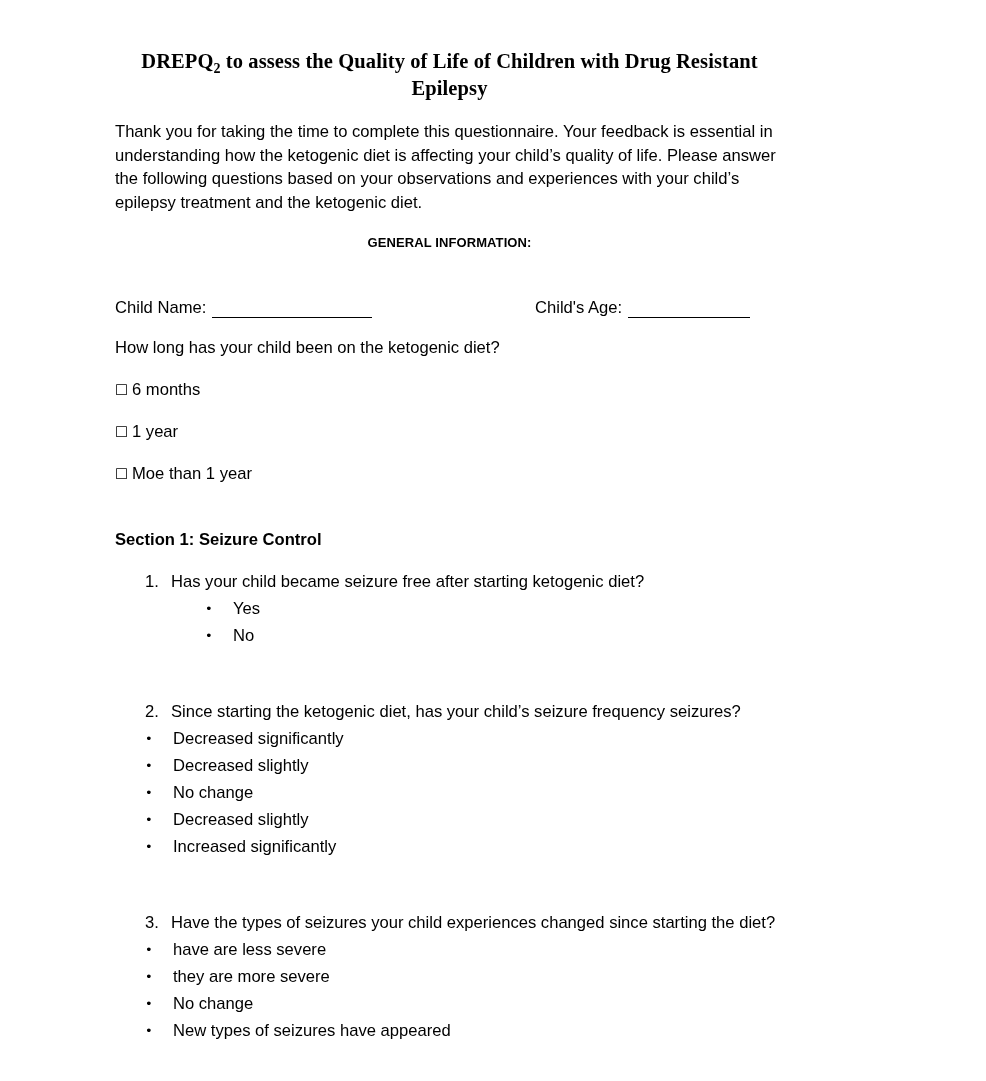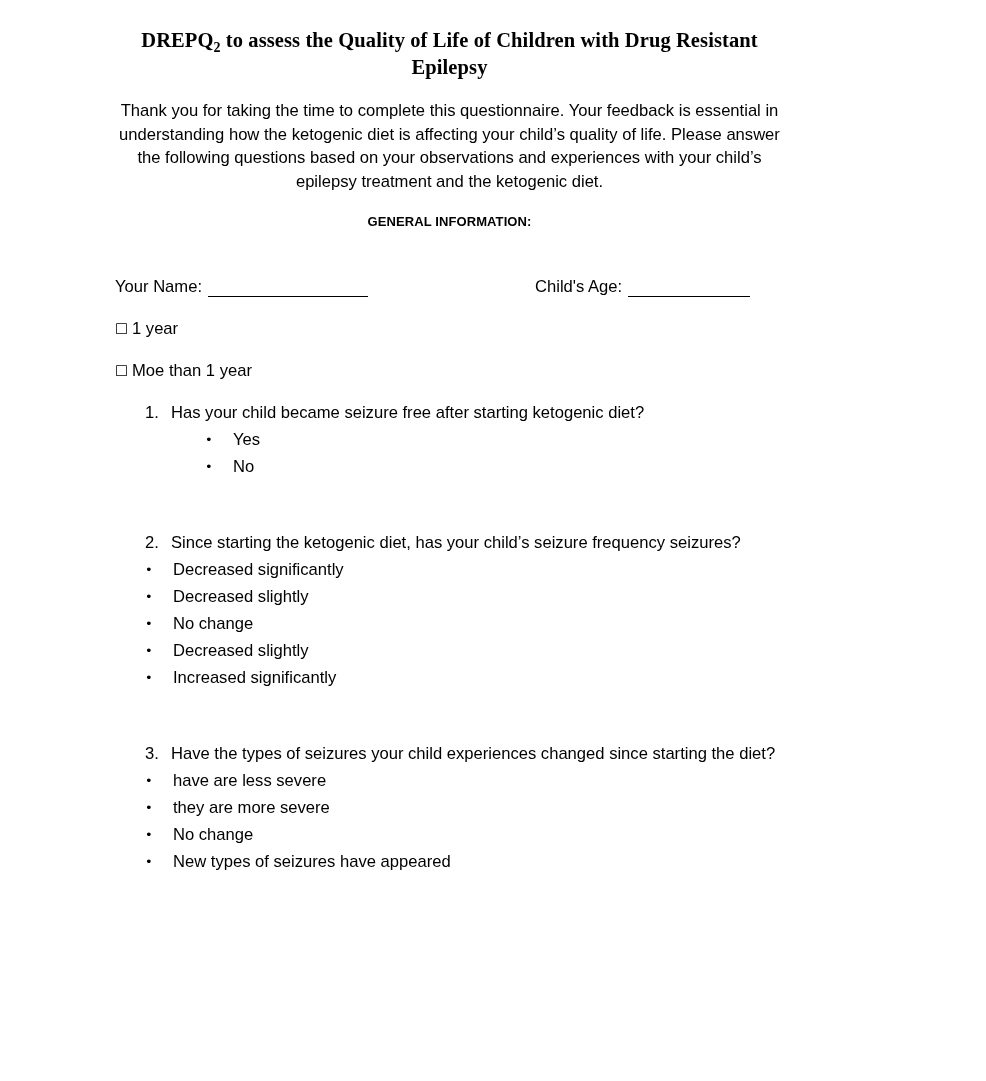--- a/index.html
+++ b/index.html
@@ -12,40 +12,40 @@
     height: 1081px;
     font-family: "Liberation Sans", sans-serif;
     color: #000000;
     -webkit-font-smoothing: antialiased;
   }
   .page {
     position: relative;
     width: 894px;
     height: 1081px;
     box-sizing: border-box;
-    padding: 23px 110px 0 115px;
+    padding: 44px 110px 0 115px;
   }
   .doc-title {
     font-family: "Liberation Serif", serif;
     font-weight: bold;
     font-size: 20.5px;
     text-align: center;
     letter-spacing: 0.1px;
     margin: 6px 0 0 0;
     padding: 0 0 0 0;
   }
   .doc-title .sub {
     font-size: 14px;
     vertical-align: sub;
   }
   .intro {
     font-size: 16.6px;
     line-height: 23.5px;
     margin-top: 20px;
-    text-align: center;
+    text-align: left;
   }
   .section-center {
     text-align: center;
     font-weight: bold;
     font-size: 13px;
     margin-top: 21px;
     letter-spacing: 0.1px;
   }
   .gap-lg { height: 42px; }
 
@@ -136,35 +136,40 @@
   <h1 class="doc-title"><span>DREPQ</span><span class="sub">2</span><span> to assess the Quality of Life of Children with Drug Resistant Epilepsy</span></h1>
 
   <p class="intro">Thank you for taking the time to complete this questionnaire. Your feedback is essential in understanding how the ketogenic diet is affecting your child’s quality of life. Please answer the following questions based on your observations and experiences with your child’s epilepsy treatment and the ketogenic diet.</p>
 
   <div class="section-center">GENERAL INFORMATION:</div>
 
   <div class="gap-lg"></div>
 
   <div class="info-row">
     <div class="field-name">
-      <span>Your Name:</span><span class="underline-short"></span>
+      <span>Child Name:</span><span class="underline-short"></span>
     </div>
     <div>
       <span>Child's Age:</span><span class="underline-shorter"></span>
     </div>
   </div>
 
-
+  <div class="question-line">How long has your child been on the ketogenic diet?</div>
+
+  <div class="check-item">
+    <span class="checkbox-glyph">☐</span><span>6 months</span>
+  </div>
   <div class="check-item">
     <span class="checkbox-glyph">☐</span><span>1 year</span>
   </div>
   <div class="check-item">
     <span class="checkbox-glyph">☐</span><span>Moe than 1 year</span>
   </div>
 
+  <div class="section-head">Section 1: Seizure Control</div>
 
   <div class="q-block">
     <div class="q-row">
       <div class="q-num">1.</div>
       <div class="q-text">Has your child became seizure free after starting ketogenic diet?</div>
     </div>
     <div class="opt-indent">
       <div class="bullet">•</div>
       <div class="opt-text">Yes</div>
     </div>

